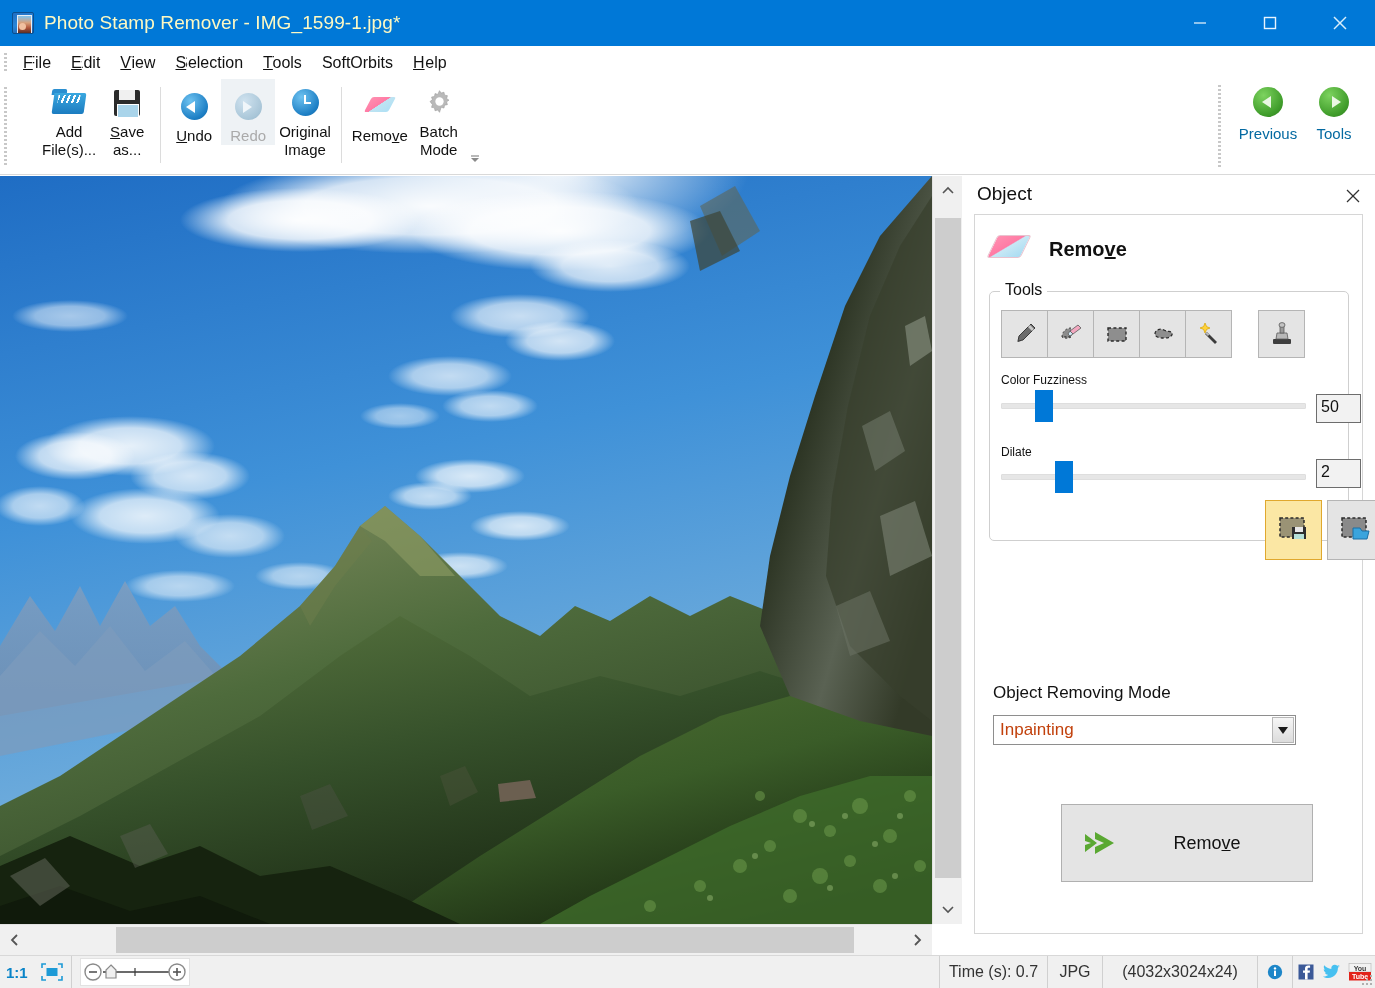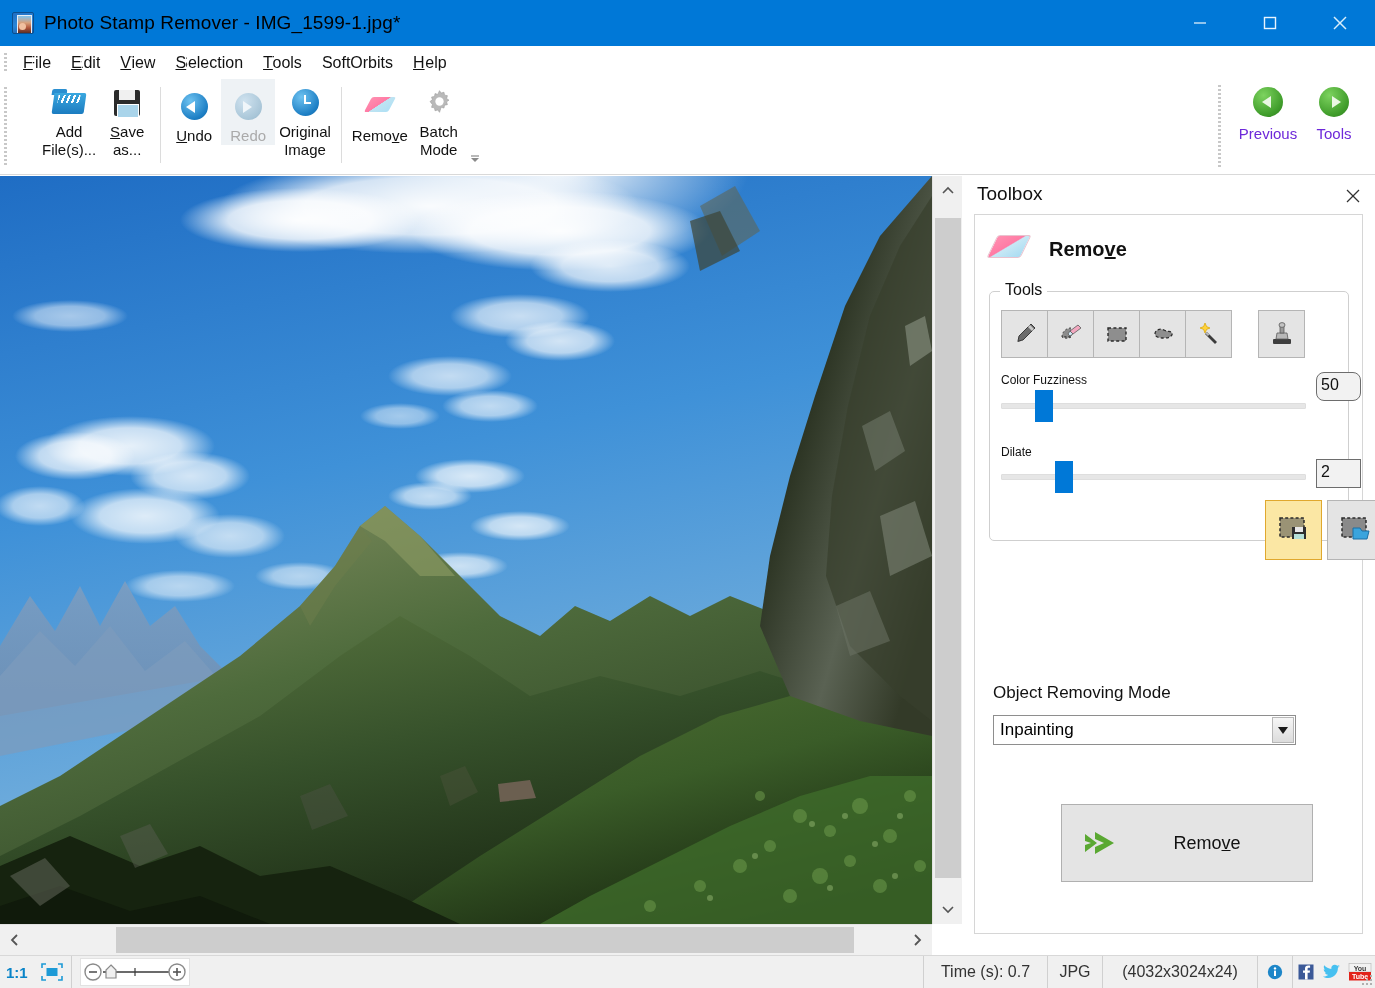--- a/index.html
+++ b/index.html
@@ -32,21 +32,21 @@
   .app-icon::before {
     content: ""; position: absolute; left: 4px; top: 2px; width: 13px; height: 17px;
     background: linear-gradient(180deg,#7ec3ef 0%, #d8a07a 40%, #b0553a 70%, #5a2f25 100%);
     border: 1px solid #e8eef5;
   }
   .app-icon::after {
     content: ""; position: absolute; left: 6px; top: 10px; width: 7px; height: 7px;
     border-radius: 50%; background: #f0c0a0;
   }
   .title-text {
-    color: #000000; font-size: 19px; letter-spacing: 0.1px;
+    color: #fef9c3; font-size: 19px; letter-spacing: 0.1px;
     white-space: nowrap; font-weight: 400;
   }
   .win-controls {
     position: absolute; right: 0; top: 0; height: 46px; display: flex;
   }
   .win-btn {
     width: 70px; height: 46px; display: flex; align-items: center; justify-content: center;
     cursor: default;
   }
   .win-btn svg { display: block; }
@@ -166,21 +166,21 @@
     width: 30px; height: 30px; border-radius:50%;
     background: radial-gradient(circle at 35% 28%, #7dd35f, #3f9c2a 68%, #2e7a1e);
     position: relative; margin-bottom: 8px;
   }
   .nav-circ .tri {
     position:absolute; top:9px; width:0;height:0;
     border-top:6px solid transparent; border-bottom:6px solid transparent;
   }
   .nav-circ .tri.l { left:9px; border-right:9px solid #eaf7e3; }
   .nav-circ .tri.r { left:13px; border-left:9px solid #eaf7e3; }
-  .nav-lab { font-size:15px; color:#6d28d9; }
+  .nav-lab { font-size:15px; color:#0369a1; }
 
   
   .canvas-wrap {
     position:absolute; left:0; top:176px; width:932px; height:748px;
     overflow:hidden; background:#000;
   }
   .photo { position:absolute; left:0; top:0; width:932px; height:748px; }
 
   
   .vscroll {
@@ -289,21 +289,21 @@
   .selbtn.save { left:275px; background:#fbe7a4; border:1px solid #e0a82e; }
   .selbtn.load { left:337px; background:#e4e4e4; border:1px solid #b5b5b5; }
 
   .orm-label {
     position:absolute; left:18px; top:468px; font-size:17px; color:#111;
   }
   .combo {
     position:absolute; left:18px; top:500px; width:303px; height:30px;
     border:1px solid #8e8e8e; background:#ffffff; display:flex; align-items:center;
   }
-  .combo-val { font-size:17px; color:#000000; padding-left:6px; }
+  .combo-val { font-size:17px; color:#c2410c; padding-left:6px; }
   .combo-arrow {
     position:absolute; right:1px; top:1px; width:22px; height:26px;
     background:linear-gradient(180deg,#f6f6f6,#dcdcdc); border:1px solid #b7b7b7;
     display:flex; align-items:center; justify-content:center;
   }
   .remove-btn {
     position:absolute; left:86px; top:589px; width:252px; height:78px;
     background:#e4e4e4; border:1px solid #b0b0b0;
     display:flex; align-items:center; cursor:default;
   }
@@ -629,21 +629,21 @@
     <div class="hs-thumb"></div>
     <div class="hs-arrow rt">
       <svg width="14" height="14" viewBox="0 0 14 14">
           <path d="M5 2l5 5-5 5" fill="none" stroke="#555" stroke-width="1.8"></path>
         </svg>
     </div>
   </div>
 
   <div class="toolbox">
     <div class="tbx-head">
-      <div class="tbx-title">Toolbox</div>
+      <div class="tbx-title">Object</div>
       <div class="tbx-close">
         <svg width="16" height="16" viewBox="0 0 16 16">
             <line x1="2" y1="2" x2="14" y2="14" stroke="#333" stroke-width="1.3"></line>
             <line x1="14" y1="2" x2="2" y2="14" stroke="#333" stroke-width="1.3"></line>
           </svg>
       </div>
     </div>
 
     <div class="tbx-body">
 
@@ -697,21 +697,21 @@
               <path d="M11 3h4v9h-4z" fill="#9a9a9a" stroke="#5a5a5a" stroke-width="0.8"></path>
               <ellipse cx="13" cy="4" rx="3" ry="2.4" fill="#c2c2c2" stroke="#5a5a5a" stroke-width="0.8"></ellipse>
             </svg>
           </div>
         </div>
 
         <div class="sl-label" style="left:11px; top:81px;">Color Fuzziness</div>
         <div class="slider" style="left:11px; top:111px; width:305px;">
           <div class="sl-thumb" style="left:33px;"></div>
         </div>
-        <div class="sl-box" style="left:326px; top:80px;border-radius:8px;">50</div>
+        <div class="sl-box" style="left:326px; top:102px;">50</div>
 
         <div class="sl-label" style="left:11px; top:153px;">Dilate</div>
         <div class="slider" style="left:11px; top:182px; width:305px;">
           <div class="sl-thumb" style="left:53px;"></div>
         </div>
         <div class="sl-box" style="left:326px; top:167px;">2</div>
 
         <div class="selbtn save" style="top:208px;">
           <svg width="34" height="32" viewBox="0 0 34 32">
             <rect x="3" y="4" width="24" height="19" fill="#9a9375" stroke="#2b2b2b" stroke-width="1.5" stroke-dasharray="3 2.2"></rect>
@@ -769,21 +769,21 @@
         <line x1="52" y1="7" x2="52" y2="15" stroke="#3a3a3a" stroke-width="1.2"></line>
         <path d="M28 4 L33 9 L33 17 L23 17 L23 9 Z" fill="#f0f0f0" stroke="#8a8a8a" stroke-width="1.2"></path>
         <g>
           <circle cx="94" cy="11" r="8" fill="none" stroke="#8a8a8a" stroke-width="1.4"></circle>
           <line x1="90" y1="11" x2="98" y2="11" stroke="#555" stroke-width="1.6"></line>
           <line x1="94" y1="7" x2="94" y2="15" stroke="#555" stroke-width="1.6"></line>
         </g>
       </svg>
     </div>
     <div class="sb-spacer"></div>
-    <div class="sb-cell" style="width:125px; border-left:1px solid #d0d0d0;">Time (s): 0.7</div>
+    <div class="sb-cell" style="width:109px; border-left:1px solid #d0d0d0;">Time (s): 0.7</div>
     <div class="sb-cell" style="width:55px;">JPG</div>
     <div class="sb-cell" style="width:155px;">(4032x3024x24)</div>
     <div class="sb-cell" style="width:35px;">
       <svg width="16" height="16" viewBox="0 0 16 16">
         <circle cx="8" cy="8" r="7.2" fill="#1d86c8"></circle>
         <rect x="7" y="6.6" width="2" height="5.4" fill="#fff"></rect>
         <circle cx="8" cy="4.4" r="1.2" fill="#fff"></circle>
       </svg>
     </div>
     <div class="soc">

